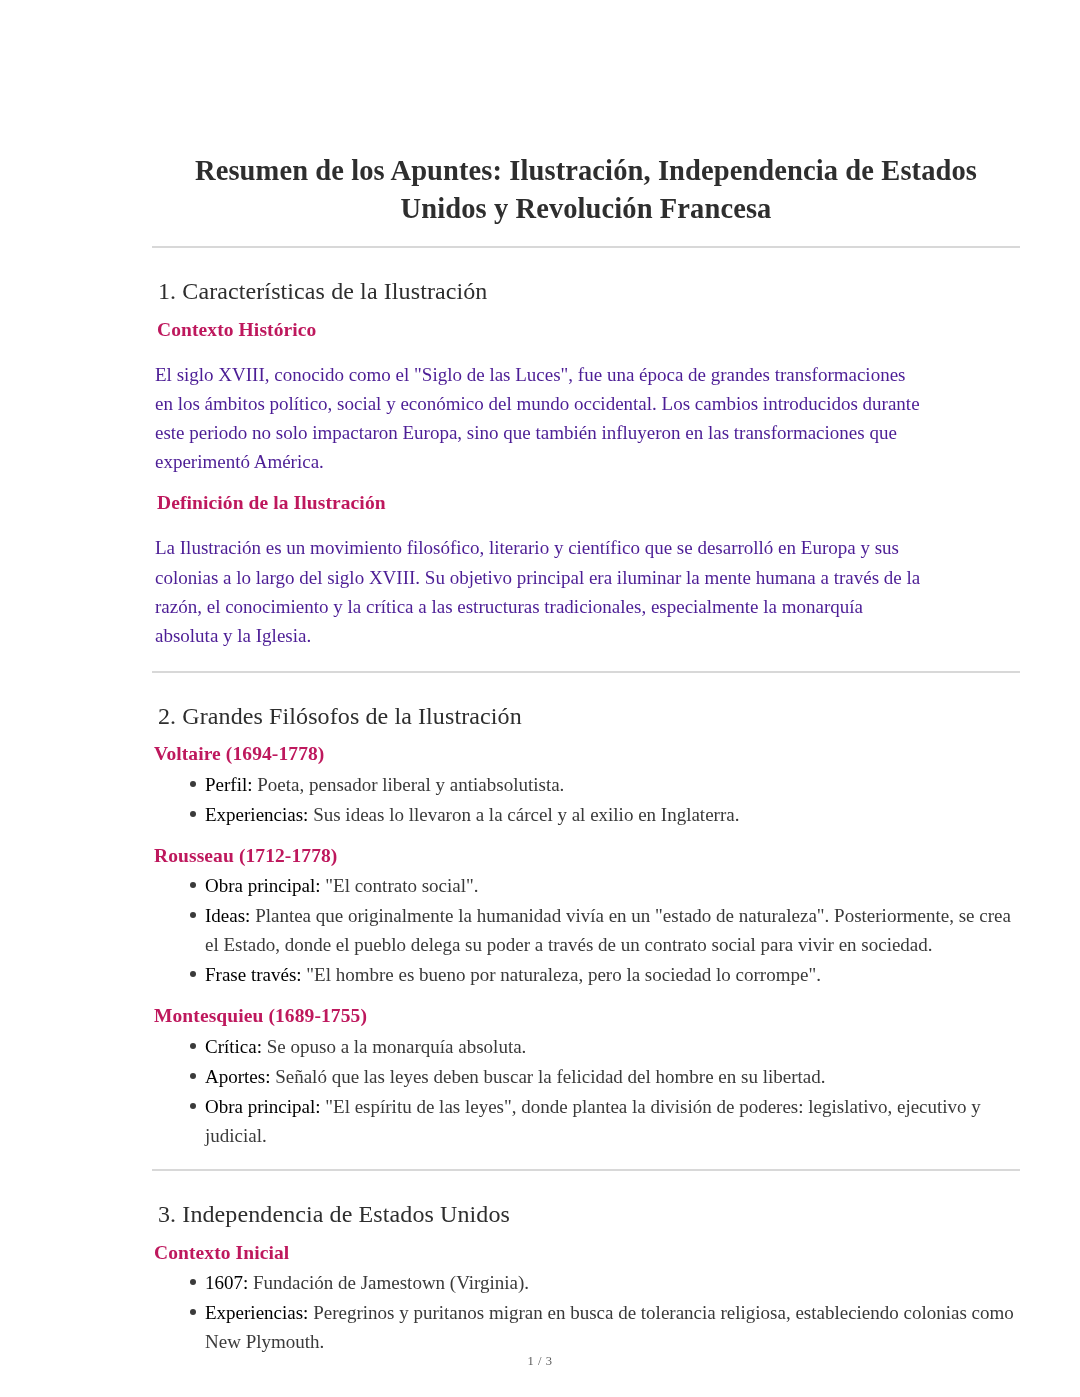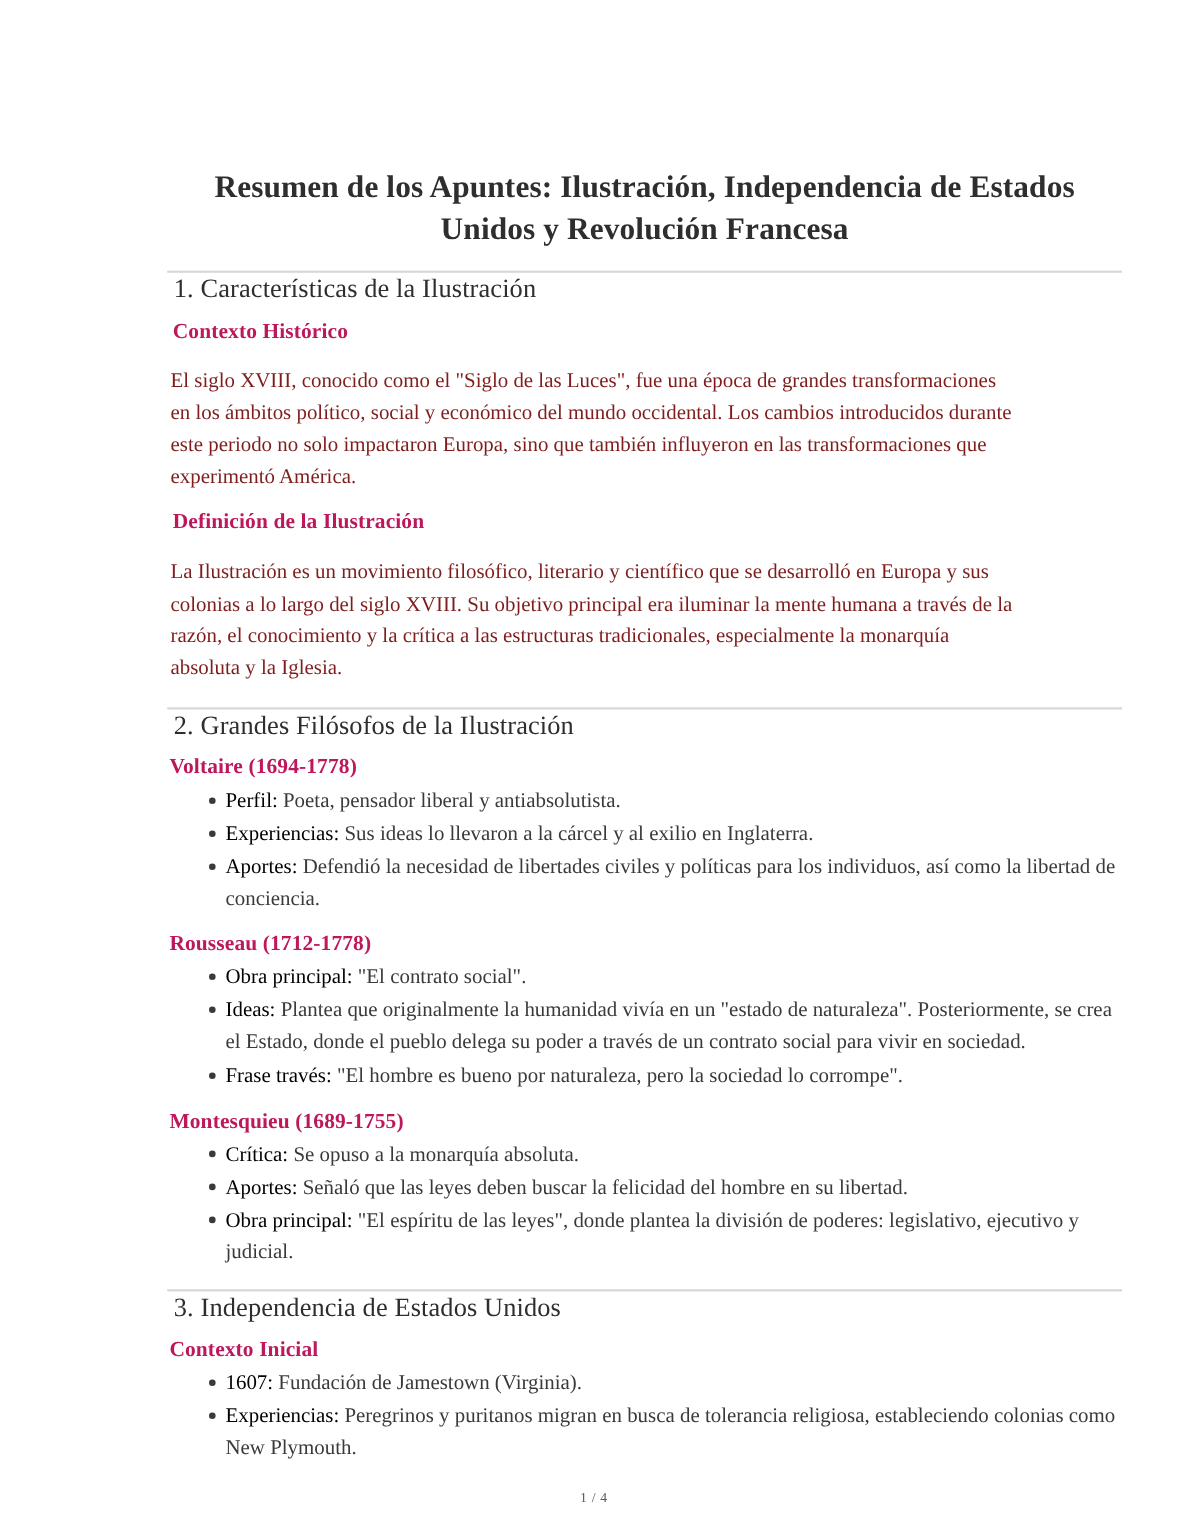--- a/index.html
+++ b/index.html
@@ -44,39 +44,39 @@
     width: 100%;
   }
   .rule.s2 { margin-top: 21px; }
   .rule.s3 { margin-top: 19px; }
 
   h2.section-title {
     font-size: 24px;
     font-weight: 400;
     line-height: 1.28;
     color: #2e2e2e;
-    margin: 0 0 6px 6px;
+    margin: 28px 0 6px 6px;
     letter-spacing: 0.1px;
   }
 
   h3.sub-title {
     font-size: 19.5px;
     font-weight: 700;
     line-height: 1.3;
     color: #be185d;
     margin: 10px 0 3px 5px;
     letter-spacing: 0.1px;
   }
   h3.sub-title.flush { margin-left: 2px; }
 
   p.body-text {
     font-size: 19px;
     line-height: 1.53;
     margin: 18px 0 0 3px;
-    color: #7f1d1d;
+    color: #4c1d95;
     max-width: 770px;
   }
 
   ul.bullets {
     list-style: none;
     margin: 3px 0 0 0;
     padding: 0;
   }
   ul.bullets li {
     position: relative;
@@ -139,21 +139,20 @@
 
   <hr class="rule s2">
 
   <h2 class="section-title">2. Grandes Filósofos de la Ilustración</h2>
 
   <div class="group first">
     <h3 class="sub-title flush">Voltaire (1694-1778)</h3>
     <ul class="bullets">
       <li><span class="lead">Perfil:</span><span> Poeta, pensador liberal y antiabsolutista.</span></li>
       <li><span class="lead">Experiencias:</span><span> Sus ideas lo llevaron a la cárcel y al exilio en Inglaterra.</span></li>
-      <li><span class="lead">Aportes:</span><span> Defendió la necesidad de libertades civiles y políticas para los individuos, así como la libertad de conciencia.</span></li>
     </ul>
   </div>
 
   <div class="group">
     <h3 class="sub-title flush">Rousseau (1712-1778)</h3>
     <ul class="bullets">
       <li><span class="lead">Obra principal:</span><span> "El contrato social".</span></li>
       <li><span class="lead">Ideas:</span><span> Plantea que originalmente la humanidad vivía en un "estado de naturaleza". Posteriormente, se crea el Estado, donde el pueblo delega su poder a través de un contrato social para vivir en sociedad.</span></li>
       <li><span class="lead">Frase través:</span><span> "El hombre es bueno por naturaleza, pero la sociedad lo corrompe".</span></li>
     </ul>
@@ -176,14 +175,14 @@
     <h3 class="sub-title flush">Contexto Inicial</h3>
     <ul class="bullets">
       <li><span class="lead">1607:</span><span> Fundación de Jamestown (Virginia).</span></li>
       <li><span class="lead">Experiencias:</span><span> Peregrinos y puritanos migran en busca de tolerancia religiosa, estableciendo colonias como New Plymouth.</span></li>
     </ul>
   </div>
 
 </div>
 
 <div class="footer">
-  <span>1 / 4</span>
+  <span>1 / 3</span>
 </div>
 
 </body></html>

